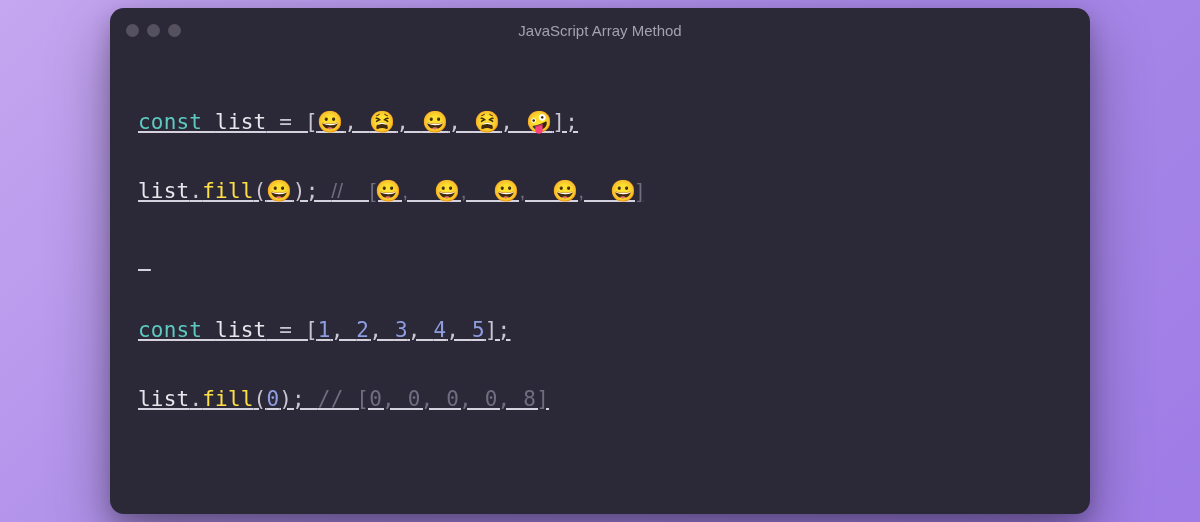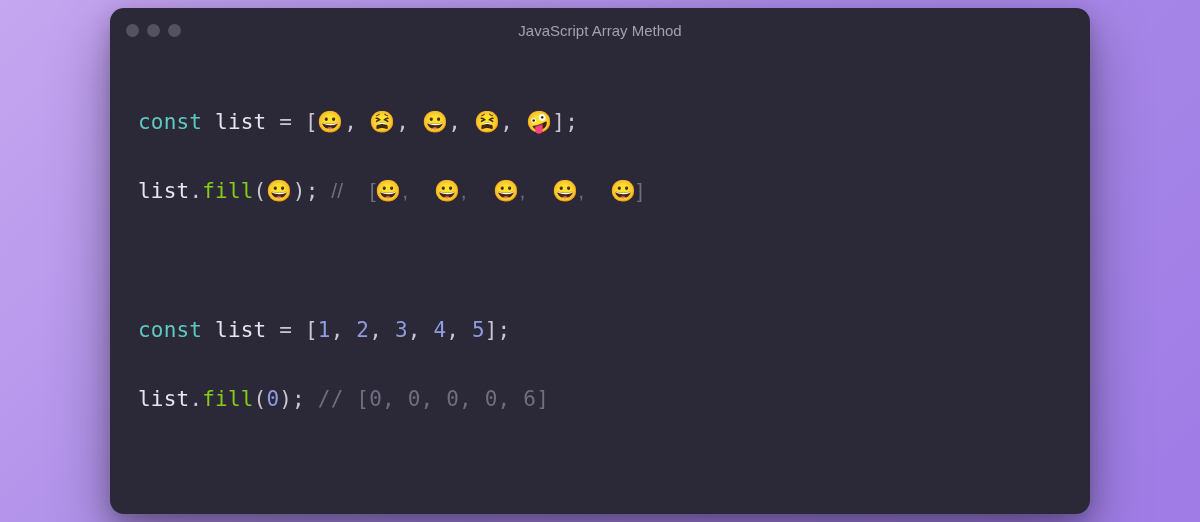--- a/index.html
+++ b/index.html
@@ -45,39 +45,39 @@
       padding: 18px 28px 28px 28px;
       font-size: 21px;
       line-height: 1.65;
       color: #d5d2dd;
       white-space: pre;
       letter-spacing: 0.2px;
     }
     .tok-keyword { color: #5ec9c0; }
     .tok-ident   { color: #e8e6ed; font-weight: 500; }
     .tok-punct   { color: #c9c6d1; }
-    .tok-method  { color: #84cc16; }
+    .tok-method  { color: #fde047; }
     .tok-num     { color: #8f9de0; }
     .tok-comment { color: #716d80; }
-    .line { display: block; min-height: 1.65em; }
+    .line { display: block; min-height: 1.65em; text-decoration: underline; }
     .emoji { font-family: "Apple Color Emoji","Segoe UI Emoji","Noto Color Emoji",sans-serif; }
   </style>
 </head>
 <body>
 
 <div class="window">
   <div class="titlebar">
     <div class="dots">
       <div class="dot"></div>
       <div class="dot"></div>
       <div class="dot"></div>
     </div>
     <div class="title">JavaScript Array Method</div>
   </div>
 
   <div class="code">
 <span class="line"><span class="tok-keyword">const </span><span class="tok-ident">list</span><span class="tok-punct"> = [</span><span class="emoji">😀</span><span class="tok-punct">, </span><span class="emoji">😫</span><span class="tok-punct">, </span><span class="emoji">😀</span><span class="tok-punct">, </span><span class="emoji">😫</span><span class="tok-punct">, </span><span class="emoji">🤪</span><span class="tok-punct">];</span></span>
 <span class="line"><span class="tok-ident">list</span><span class="tok-punct">.</span><span class="tok-method">fill</span><span class="tok-punct">(</span><span class="emoji">😀</span><span class="tok-punct">); </span><span class="tok-comment emoji">// [😀, 😀, 😀, 😀, 😀]</span></span>
 <span class="line"> </span>
 <span class="line"><span class="tok-keyword">const </span><span class="tok-ident">list</span><span class="tok-punct"> = [</span><span class="tok-num">1</span><span class="tok-punct">, </span><span class="tok-num">2</span><span class="tok-punct">, </span><span class="tok-num">3</span><span class="tok-punct">, </span><span class="tok-num">4</span><span class="tok-punct">, </span><span class="tok-num">5</span><span class="tok-punct">];</span></span>
-<span class="line"><span class="tok-ident">list</span><span class="tok-punct">.</span><span class="tok-method">fill</span><span class="tok-punct">(</span><span class="tok-num">0</span><span class="tok-punct">); </span><span class="tok-comment">// [0, 0, 0, 0, 6]</span></span>
+<span class="line"><span class="tok-ident">list</span><span class="tok-punct">.</span><span class="tok-method">fill</span><span class="tok-punct">(</span><span class="tok-num">0</span><span class="tok-punct">); </span><span class="tok-comment">// [0, 0, 0, 0, 8]</span></span>
   </div>
 </div>
 
 </body></html>

